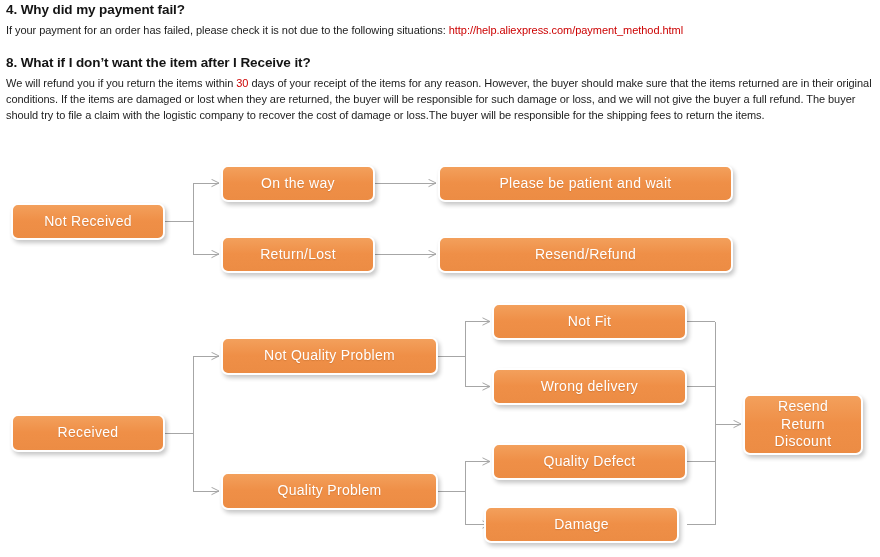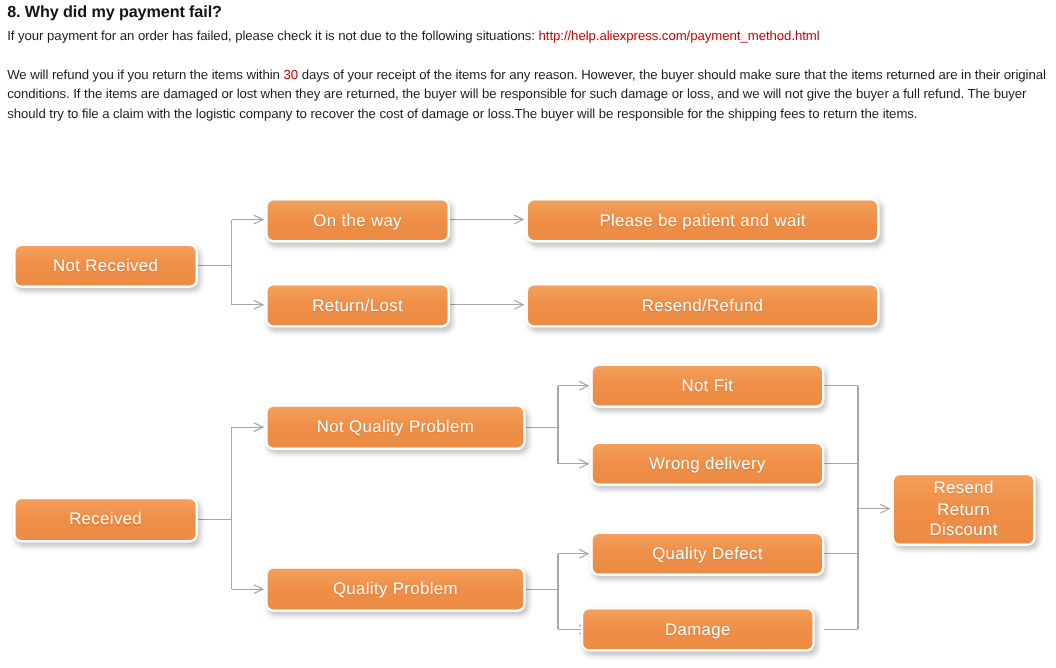--- a/index.html
+++ b/index.html
@@ -86,28 +86,29 @@
     display: block;
     padding: 0 6px;
     white-space: pre-line;
   }
 </style>
 </head>
 <body>
 
 <div class="faq-text">
 
-  <p class="q-heading">8. Why did my payment fail?</p>
+  <p class="q-heading">4. Why did my payment fail?</p>
 
   <p class="q-body">
     <span>If your payment for an order has failed, please check it is not due to the following  situations: </span><span class="q-link">http://help.aliexpress.com/payment_method.html</span>
   </p>
 
   <div class="section-gap"></div>
 
+  <p class="q-heading">8. What if I don’t want the item after I Receive it?</p>
 
   <p class="q-body">
     <span>We will refund you if you return the items within </span><span class="q-red">30</span><span> days of your receipt of the items for any reason. However, the buyer should make sure that the items returned are in their original conditions.  If the items are damaged or lost when they are returned, the buyer will be responsible for such damage or loss, and we will not give the buyer a full refund.  The buyer should try to file a claim with the logistic company to recover the cost of damage or loss.The buyer will be responsible for the shipping fees to return the items.</span>
   </p>
 </div>
 
 <div class="flow-canvas">
 <svg width="880" height="557" viewBox="0 0 880 557" xmlns="http://www.w3.org/2000/svg">
   <defs>
     <marker id="arw" markerWidth="9" markerHeight="9" refX="8" refY="4.5" orient="auto" markerUnits="userSpaceOnUse">

